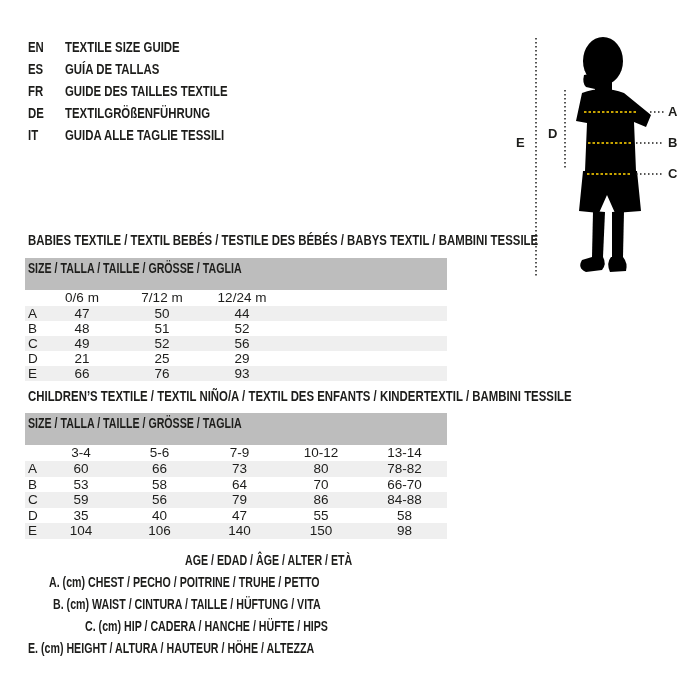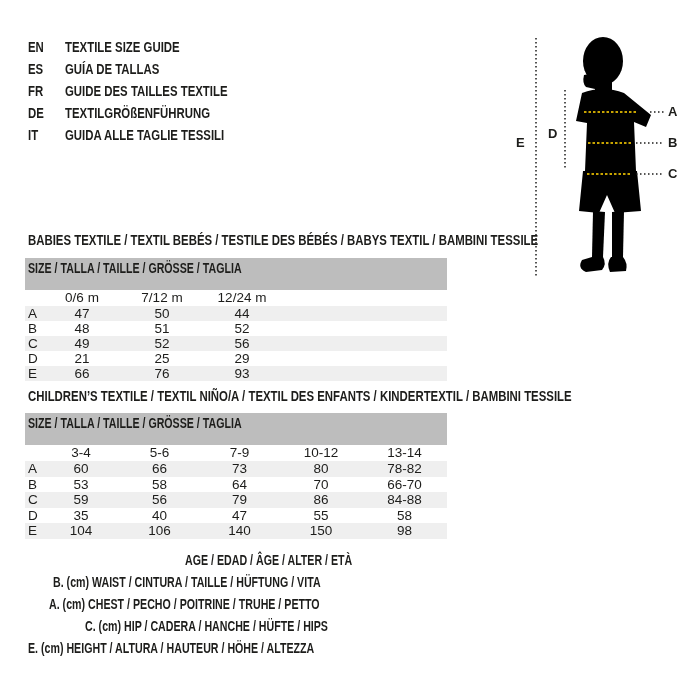--- a/index.html
+++ b/index.html
@@ -206,26 +206,26 @@
       <span class="cell">150</span>
       <span class="cell">98</span>
     </div>
   </div>
 
   <div class="legend">
     <div class="legend-line">
       <span class="cond">AGE / EDAD / ÂGE / ALTER / ETÀ</span>
     </div>
     <div class="legend-line">
+      <span class="cond">A. (cm) CHEST / PECHO / POITRINE / TRUHE / PETTO</span>
+    </div>
+    <div class="legend-line">
       <span class="cond">B. (cm) WAIST / CINTURA / TAILLE / HÜFTUNG / VITA</span>
     </div>
     <div class="legend-line">
-      <span class="cond">A. (cm) CHEST / PECHO / POITRINE / TRUHE / PETTO</span>
-    </div>
-    <div class="legend-line">
       <span class="cond">C. (cm) HIP / CADERA / HANCHE / HÜFTE / HIPS</span>
     </div>
     <div class="legend-line">
       <span class="cond">E. (cm) HEIGHT / ALTURA / HAUTEUR / HÖHE / ALTEZZA</span>
     </div>
   </div>
 
 </div>
 
 </body></html>

